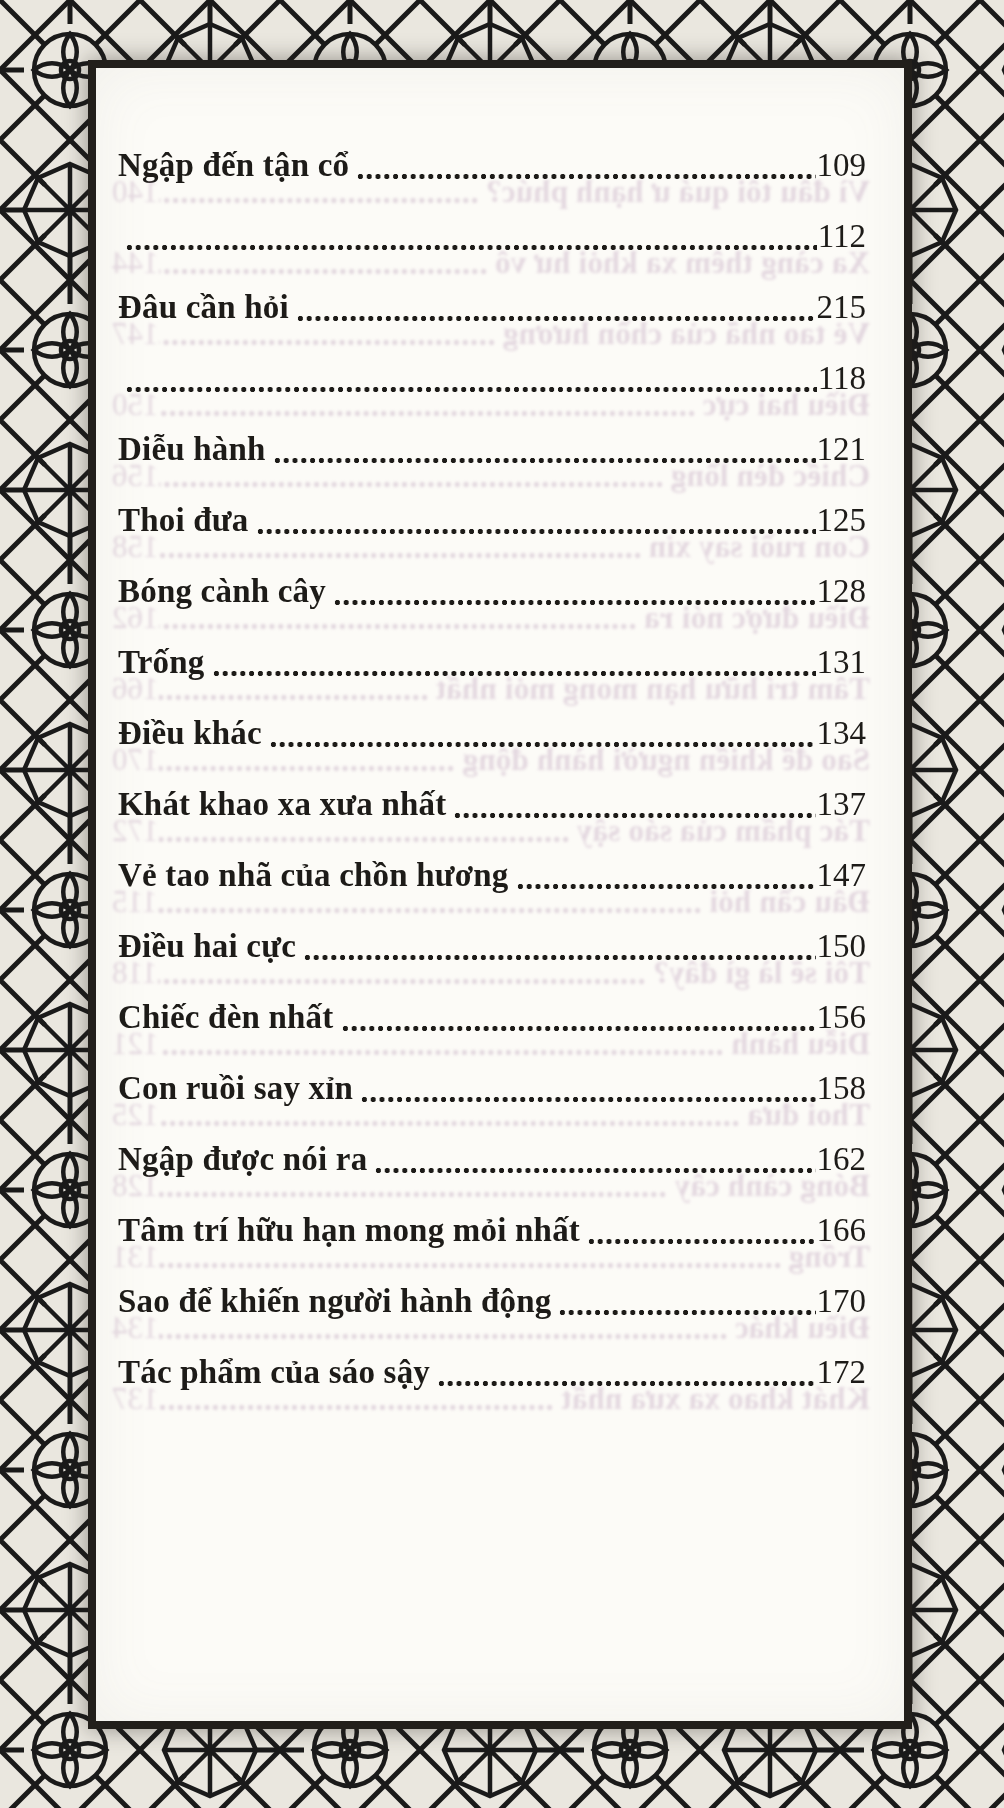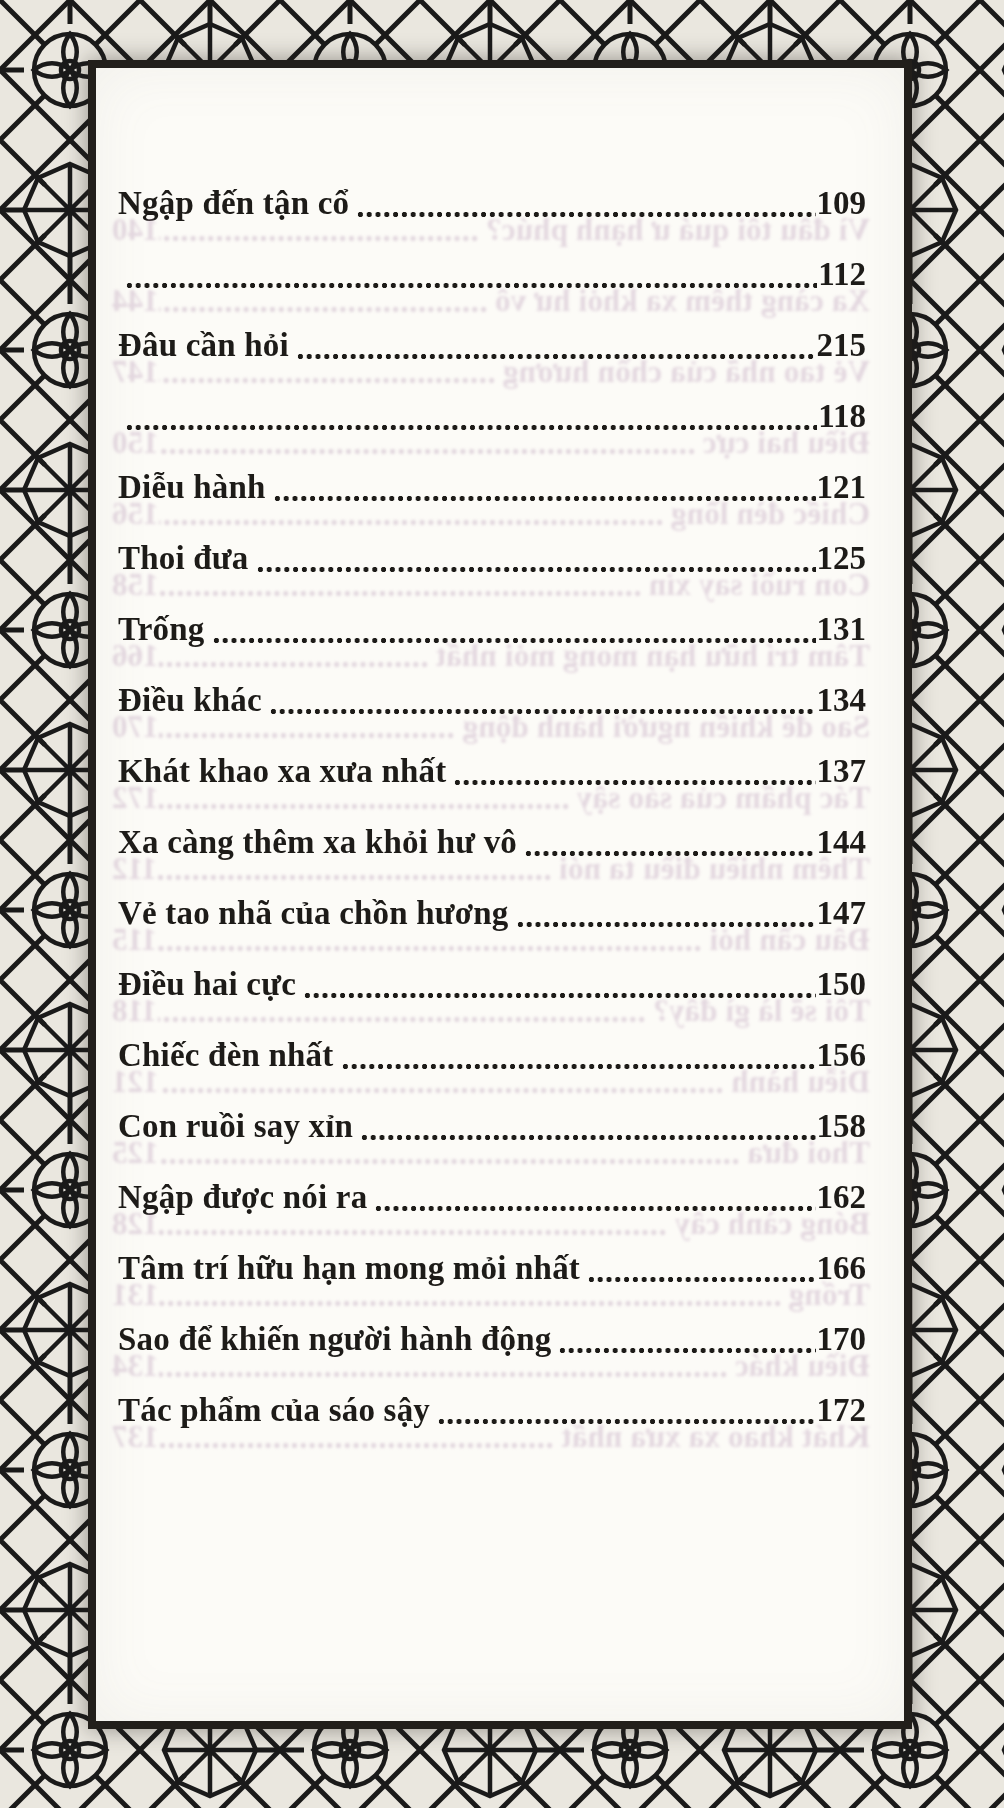--- a/index.html
+++ b/index.html
@@ -11,41 +11,41 @@
   
   .bg-pattern{position:absolute;inset:0;width:1004px;height:1808px;display:block;}
   
   .page{
     position:absolute;left:88px;top:60px;width:808px;height:1653px;
     background:#fcfbf7;
     border:8px solid #221f1b;
     box-shadow:0 0 22px rgba(40,35,30,.45), inset 0 0 60px rgba(120,110,100,.08);
   }
   .toc{
-    position:absolute;left:0;top:16px;right:0;
-    padding:96px 38px 0 22px;
+    position:absolute;left:0;top:0;right:0;
+    padding:74px 38px 0 22px;
   }
   .toc-row{
     position:relative;
     display:flex;align-items:baseline;
     height:46px;line-height:46px;
     margin-bottom:25px;
     font-size:33px;font-weight:700;color:#1d1b18;
     white-space:nowrap;
   }
   .toc-title{flex:0 0 auto;letter-spacing:.2px;}
   .leader{
     flex:1 1 auto;align-self:stretch;
     margin:0 1px 0 7px;
     background-image:radial-gradient(circle, #1d1b18 2.3px, transparent 2.9px);
     background-size:8.8px 8.8px;
     background-repeat:repeat-x;
     background-position:left calc(100% - 7px);
   }
-  .pagenum{flex:0 0 auto;font-weight:700;}
+  .pagenum{flex:0 0 auto;font-weight:400;}
   
   .ghost{
     position:absolute;left:-6px;right:-4px;top:29px;
     display:flex;align-items:baseline;
     height:42px;line-height:42px;
     font-size:31px;font-weight:700;color:#b493b2;
     transform:scaleX(-1);
     filter:blur(1.4px);
     opacity:.34;
     pointer-events:none;
@@ -152,20 +152,30 @@
     <span class="toc-title">Thoi đưa</span>
     <span class="leader"></span>
     <span class="pagenum">125</span>
     <span class="ghost" aria-hidden="true">
       <span class="toc-title">Con ruồi say xỉn</span>
       <span class="leader"></span>
       <span class="pagenum">158</span>
     </span>
   </div>
 
+  <div class="toc-row">
+    <span class="toc-title">Bóng cành cây</span>
+    <span class="leader"></span>
+    <span class="pagenum">128</span>
+    <span class="ghost" aria-hidden="true">
+      <span class="toc-title">Điều được nói ra</span>
+      <span class="leader"></span>
+      <span class="pagenum">162</span>
+    </span>
+  </div>
 
   <div class="toc-row">
     <span class="toc-title">Trống</span>
     <span class="leader"></span>
     <span class="pagenum">131</span>
     <span class="ghost" aria-hidden="true">
       <span class="toc-title">Tâm trí hữu hạn mong mỏi nhất</span>
       <span class="leader"></span>
       <span class="pagenum">166</span>
     </span>
@@ -187,30 +197,20 @@
     <span class="leader"></span>
     <span class="pagenum">137</span>
     <span class="ghost" aria-hidden="true">
       <span class="toc-title">Tác phẩm của sáo sậy</span>
       <span class="leader"></span>
       <span class="pagenum">172</span>
     </span>
   </div>
 
 
-  <div class="toc-row">
-    <span class="toc-title">Xa càng thêm xa khỏi hư vô</span>
-    <span class="leader"></span>
-    <span class="pagenum">144</span>
-    <span class="ghost" aria-hidden="true">
-      <span class="toc-title">Thêm nhiều điều ta nói</span>
-      <span class="leader"></span>
-      <span class="pagenum">112</span>
-    </span>
-  </div>
 
   <div class="toc-row">
     <span class="toc-title">Vẻ tao nhã của chồn hương</span>
     <span class="leader"></span>
     <span class="pagenum">147</span>
     <span class="ghost" aria-hidden="true">
       <span class="toc-title">Đâu cần hỏi</span>
       <span class="leader"></span>
       <span class="pagenum">115</span>
     </span>

